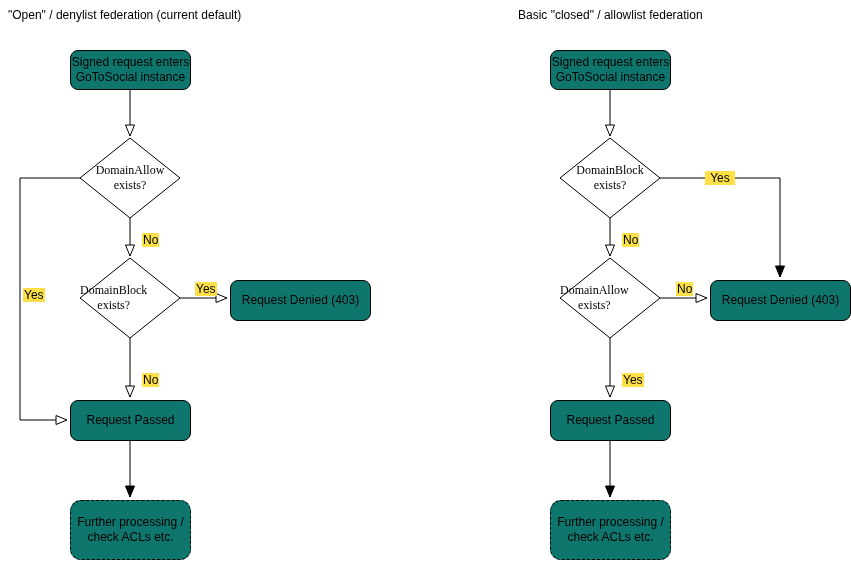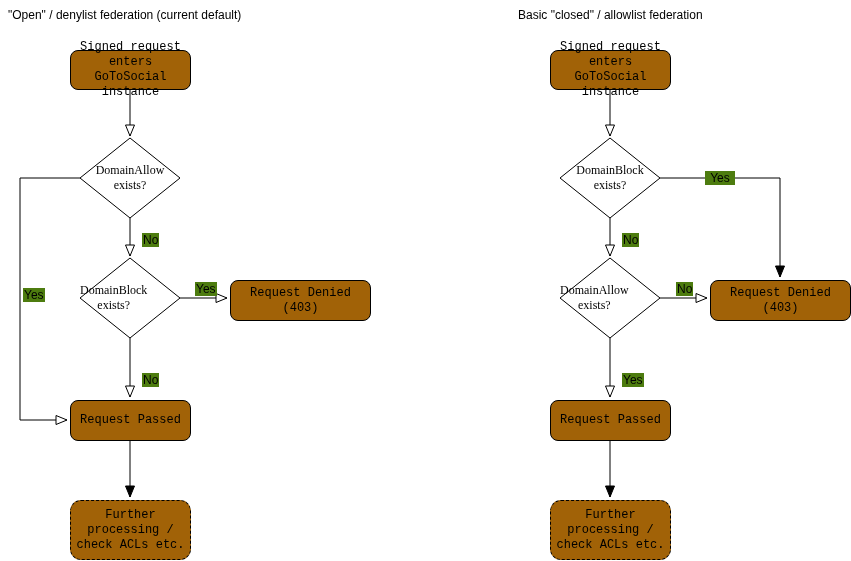--- a/index.html
+++ b/index.html
@@ -15,45 +15,44 @@
   }
   .canvas svg { position: absolute; left: 0; top: 0; }
   .title {
     position: absolute;
     white-space: pre;
     line-height: 14px;
   }
   .node {
     position: absolute;
     box-sizing: border-box;
-    background: #a16207;
+    background: #0f766e;
     border: 1px solid #000000;
     border-radius: 8px;
     display: flex;
     align-items: center;
     justify-content: center;
     text-align: center;
     white-space: pre-line;
     line-height: 15px;
-    font-family: Liberation Mono, monospace;
   }
   .node.dashed {
     border-style: dashed;
     border-radius: 11px;
   }
   .dlabel {
     position: absolute;
     text-align: center;
     white-space: pre-line;
     line-height: 15px;
     font-family: Liberation Serif, serif;
   }
   .elabel {
     position: absolute;
-    background: #4d7c0f;
+    background: #fde047;
     line-height: 14px;
     padding: 0 1px;
   }
   .elabel.center { text-align: center; }
 </style>
 </head>
 <body>
 
 <div class="canvas">
 

